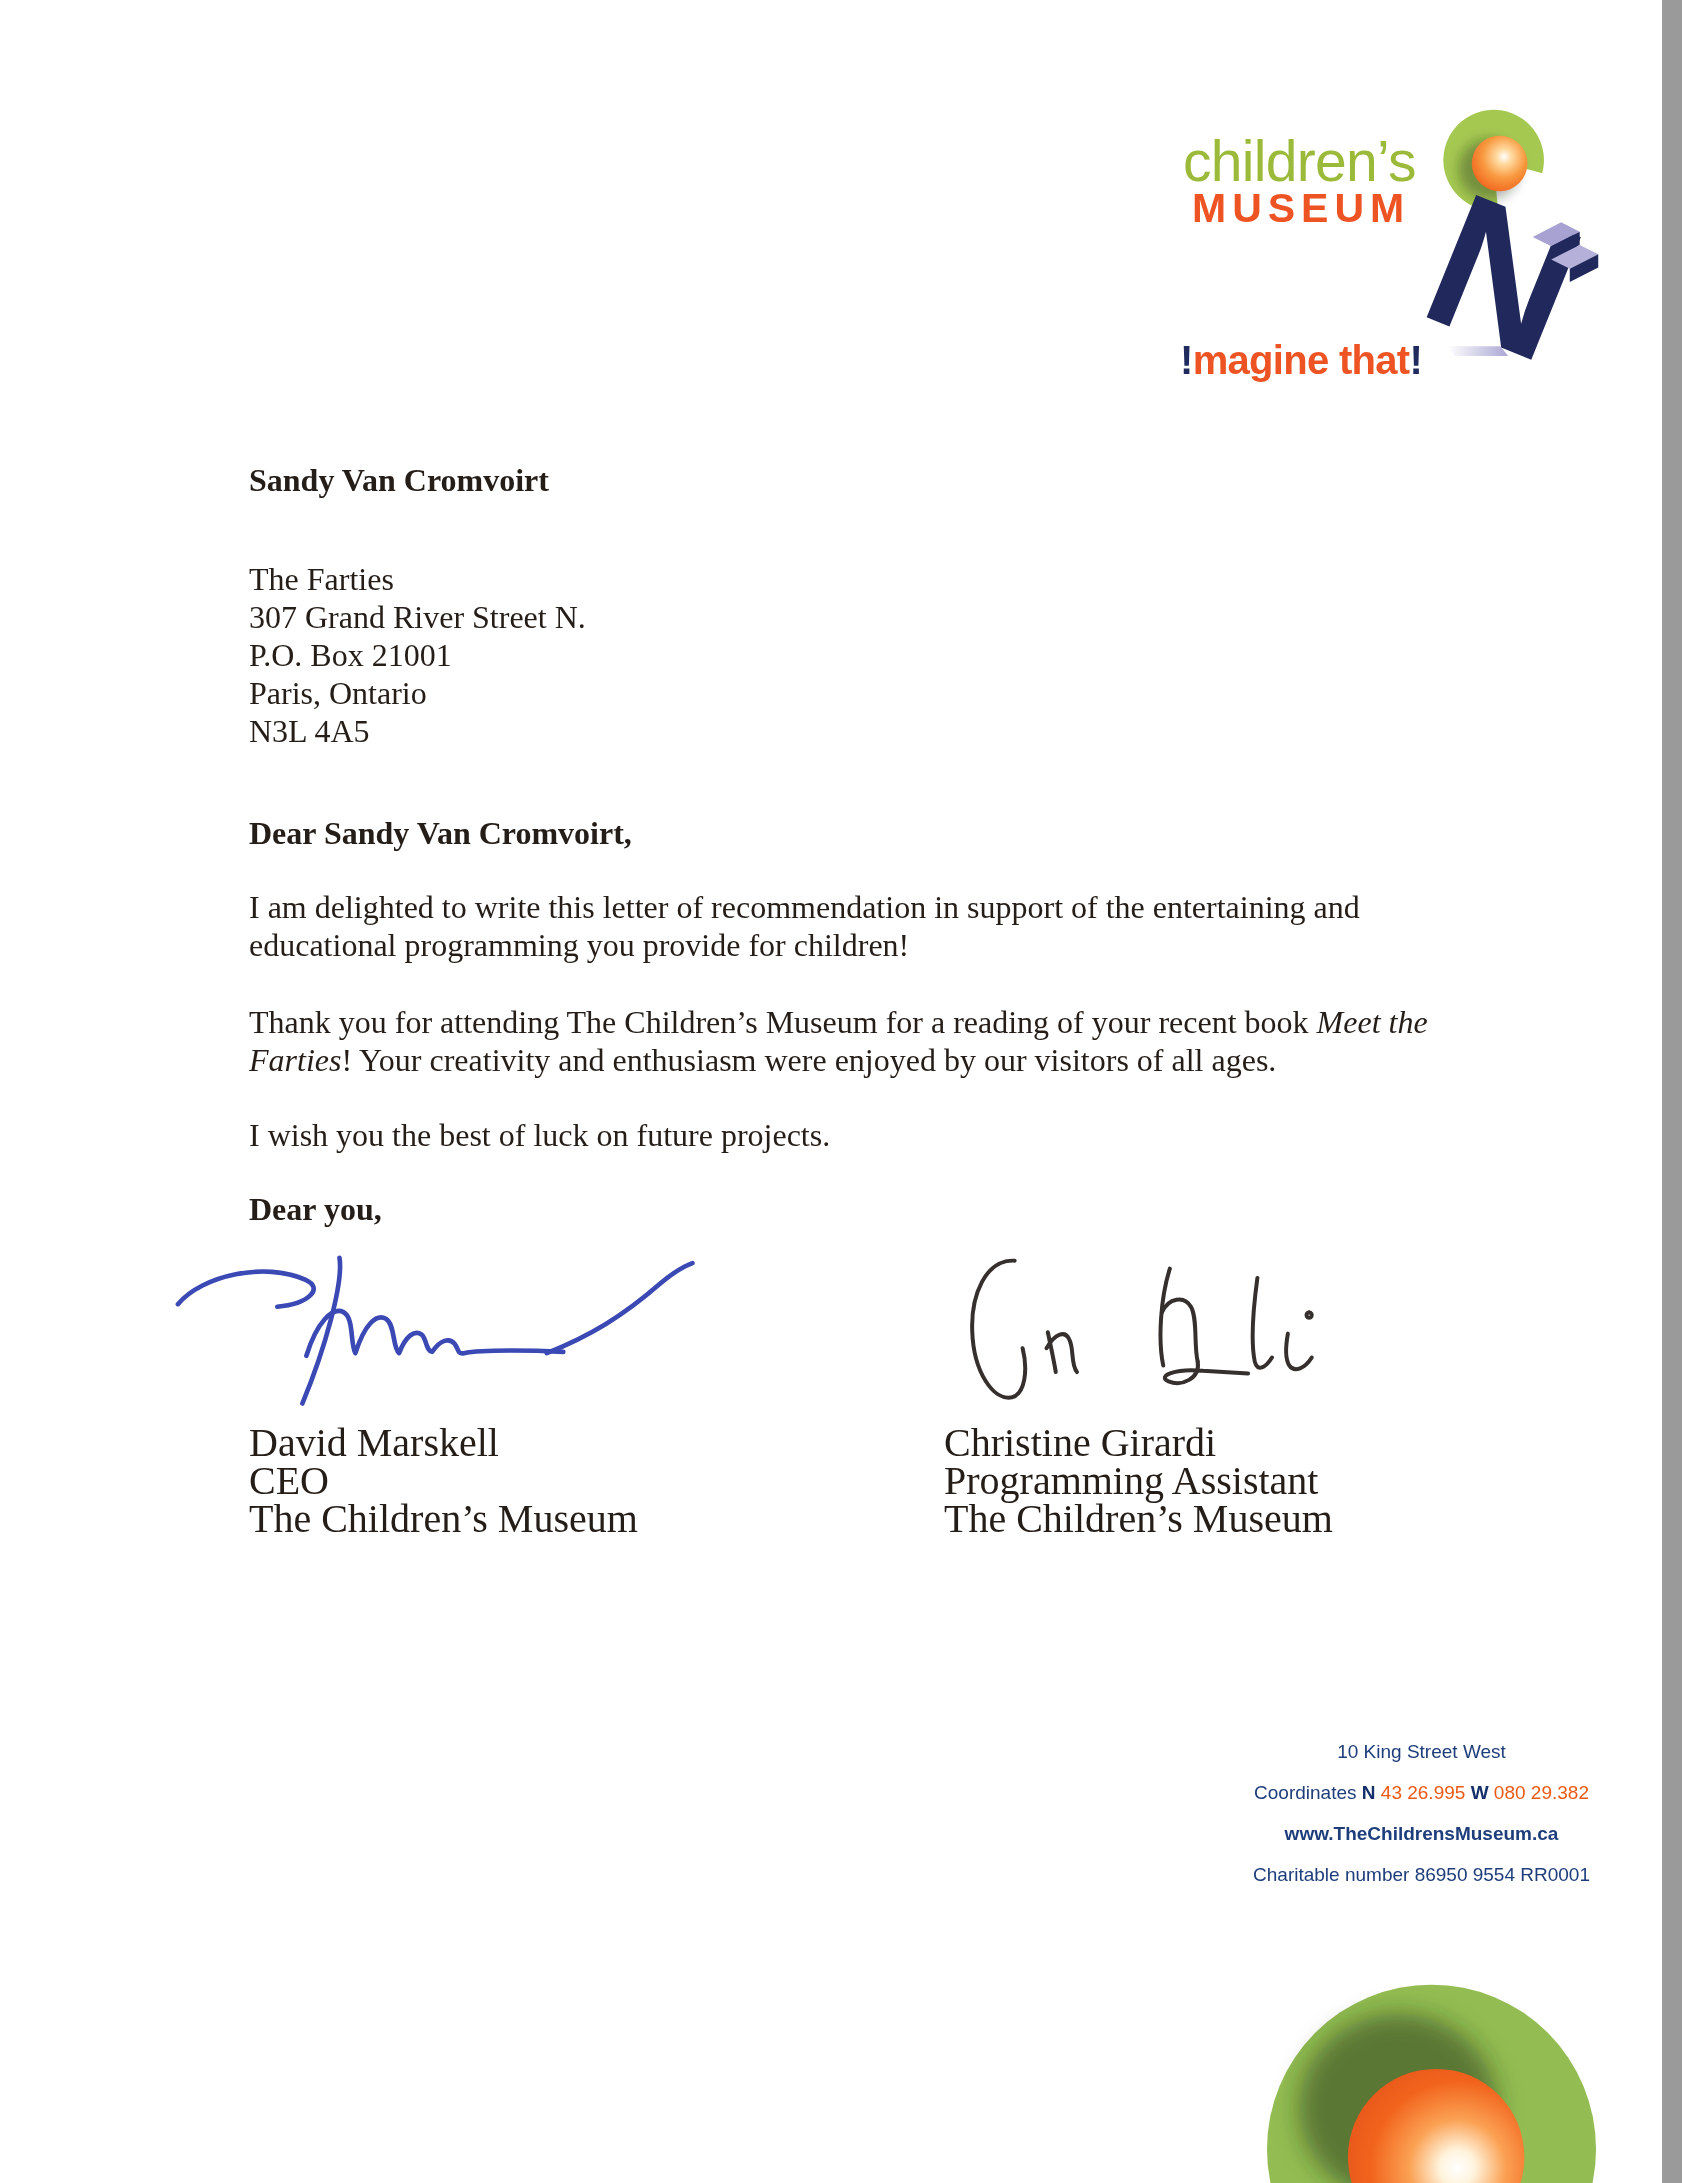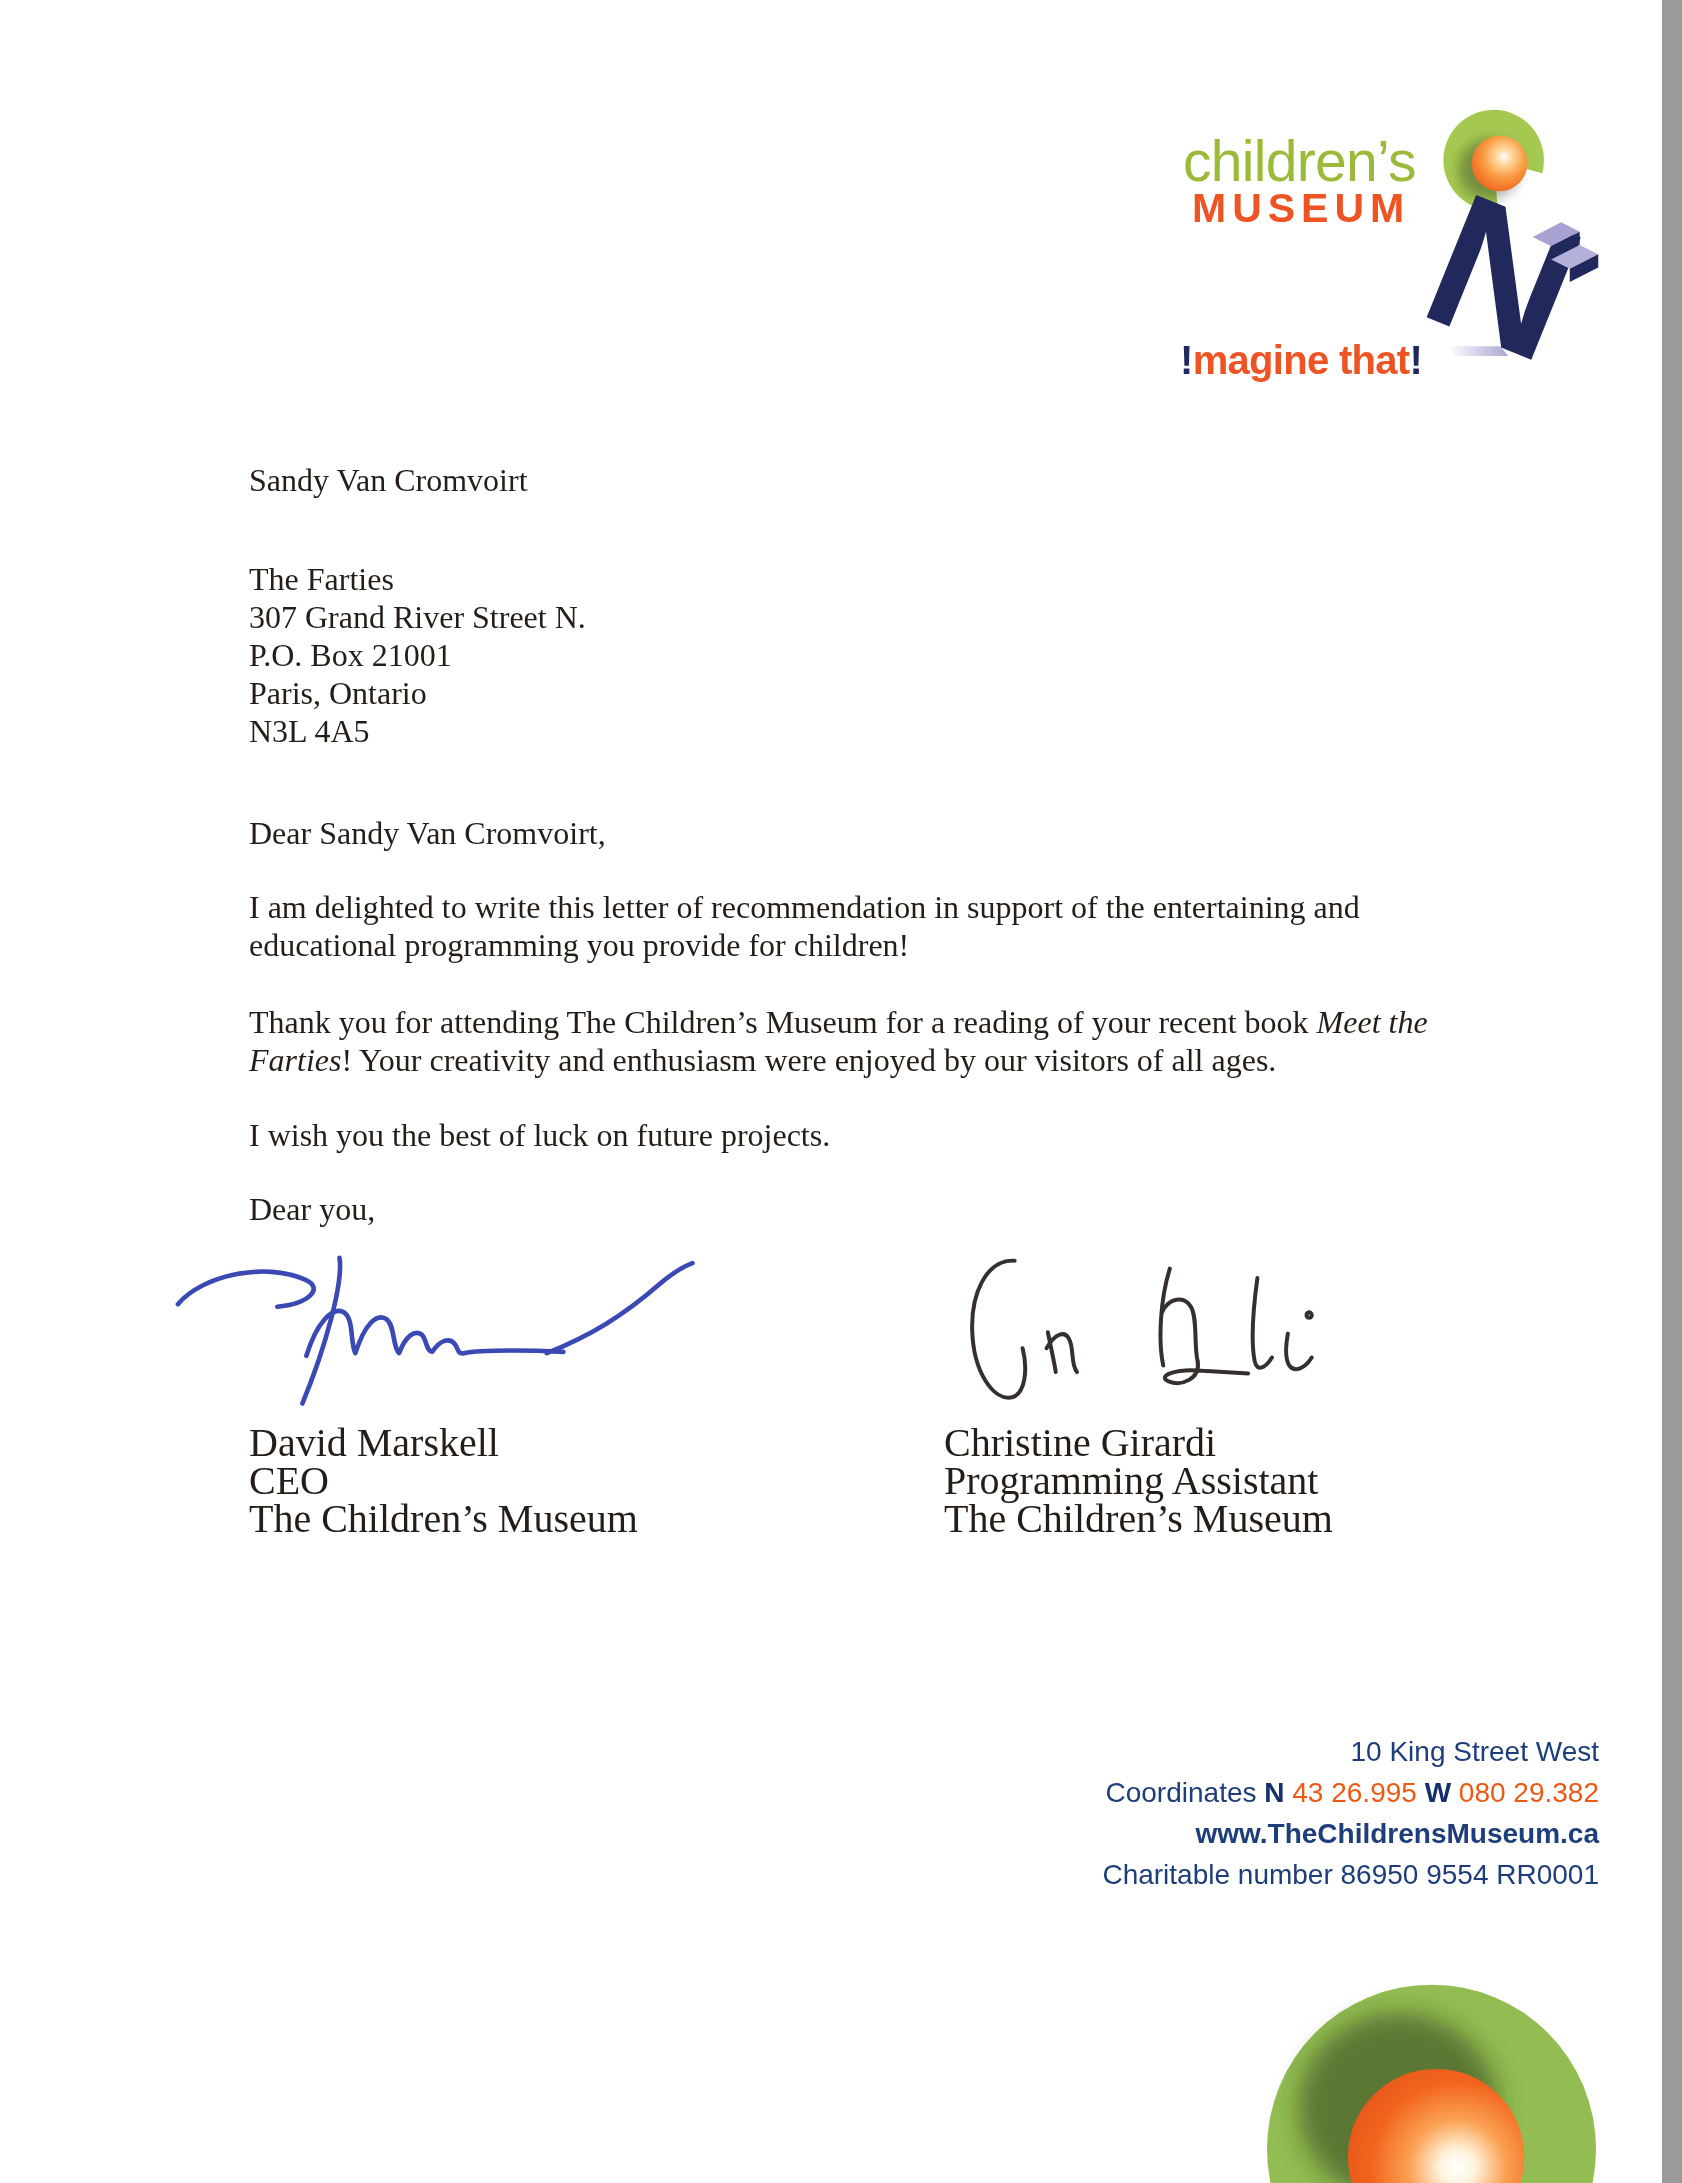--- a/index.html
+++ b/index.html
@@ -29,42 +29,42 @@
   .logo-tagline{
     left:1180px;top:322px;
     font-family:"Liberation Sans",sans-serif;
     font-size:40px;line-height:46px;letter-spacing:-0.7px;
     font-weight:bold;color:#ee5423;margin-top:15px;
   }
   .logo-tagline .bang{color:#1f2a5e;}
   .logo-figure{left:1392px;top:86px;width:292px;height:331px;}
 
   
-  .serif-line{font-size:32px;line-height:38px;white-space:nowrap;}
+  .serif-line{font-size:32px;line-height:38px;white-space:nowrap;font-weight:bold;}
   .recipient-name{left:249px;top:461px;}
   .recipient-address{left:249px;top:560px;}
   .recipient-address div{font-size:32px;line-height:38px;}
   .salutation{left:249px;top:814px;}
   .para{left:249px;width:1196px;font-size:32px;line-height:38px;}
   .para1{top:888px;}
   .para2{top:1003px;}
   .para3{top:1116px;white-space:nowrap;}
   .closing{left:249px;top:1190px;}
   .sig-blue{left:166px;top:1243px;width:543px;height:166px;}
   .sig-black{left:951px;top:1234px;width:378px;height:178px;}
   .signer{font-size:40px;line-height:38px;}
   .signer-left{left:249px;top:1424px;}
   .signer-right{left:944px;top:1424px;}
 
   
   .footer{
-    right:63px;top:1731px;
-    text-align:right;
-    font-family:"Liberation Sans",sans-serif;
-    font-size:28px;line-height:41px;
+    right:72px;top:1731px;
+    text-align:center;
+    font-family:"Liberation Sans",sans-serif;
+    font-size:19px;line-height:41px;
     color:#1e3d7b;
   }
   .footer .lbl{font-weight:bold;color:#16306b;}
   .footer .orange{color:#ea5a14;margin-top:28px;}
   .footer .phone-line{margin-top:12px;}
   .footer .site{font-weight:bold;}
   .bottom-graphic{left:1259px;top:1978px;width:345px;height:205px;}
 </style>
 </head>
 <body>

